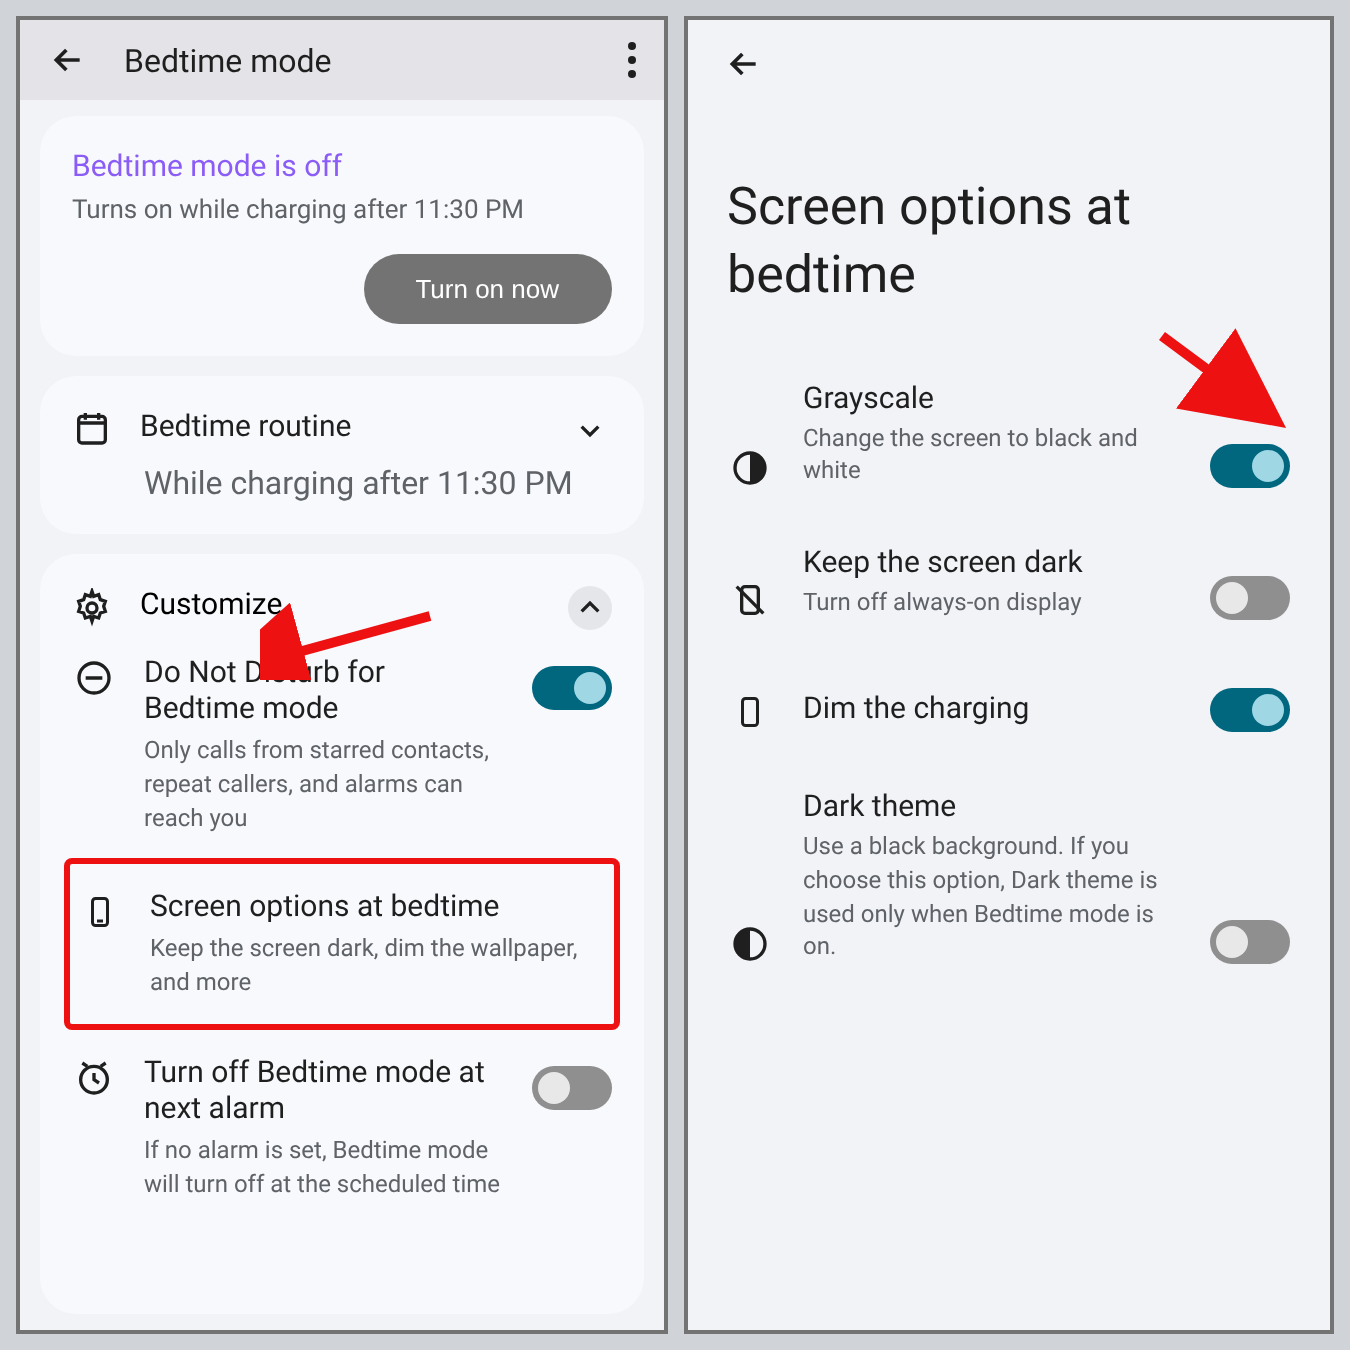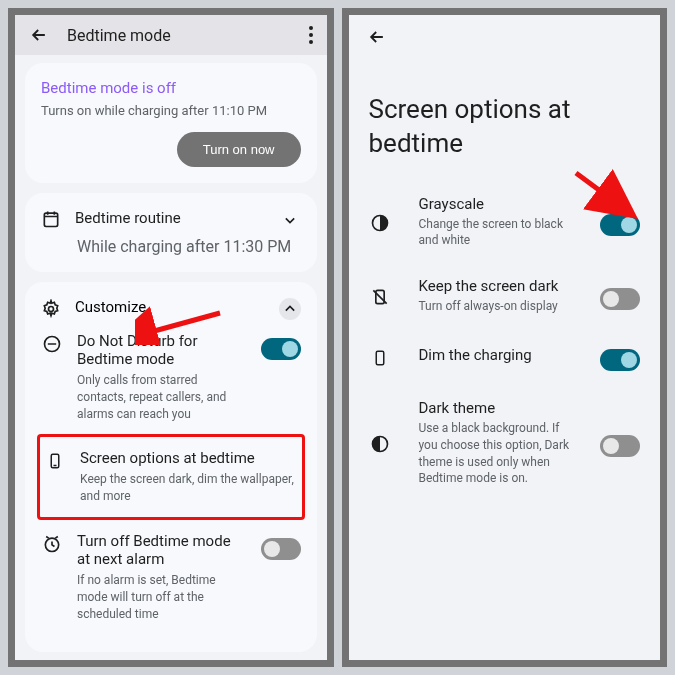--- a/index.html
+++ b/index.html
@@ -1,16 +1,16 @@
 <!DOCTYPE html>
 <html><head>
 <meta charset="utf-8">
 <style>
 body{margin:0;padding:0;background:#d0d4d9;font-family:Roboto,Arial,sans-serif;display:flex;gap:8px;padding:8px;box-sizing:border-box;width:675px;height:675px;overflow:hidden}
-.screen{background:#f1f3f7;border:7px solid #737373;flex:1;display:flex;flex-direction:column;overflow:hidden;position:relative}
+.screen{background:#f1f3f7;border:2px solid #737373;flex:1;display:flex;flex-direction:column;overflow:hidden;position:relative}
 .topbar{background:#e4e4e8;display:flex;align-items:center;padding:10px 14px;gap:18px}
 .topbar .title{font-size:16px;color:#1f1f1f;flex:1}
 .icon{display:inline-flex;align-items:center;justify-content:center;color:#1f1f1f}
 .menu-dots{display:flex;flex-direction:column;gap:3px}
 .menu-dots span{width:4px;height:4px;border-radius:50%;background:#1f1f1f}
 .content{padding:8px 10px;display:flex;flex-direction:column;gap:10px;overflow:hidden;flex:1;position:relative}
 .card{background:#f7f9fc;border-radius:18px;padding:16px 16px;position:relative}
 .status-t{font-size:15px;color:#8b5cf6;margin-bottom:6px}
 .status-s{font-size:13px;color:#5f6368;margin-bottom:14px}
 .pill-btn{background:#737373;color:#fff;border:none;border-radius:20px;padding:10px 26px;font-size:13px;font-weight:500;float:right}
@@ -27,21 +27,21 @@
 .item .t{font-size:15px;color:#1f1f1f;margin-bottom:4px}
 .item .s{font-size:12px;color:#5f6368;line-height:1.4}
 .toggle{width:40px;height:22px;border-radius:11px;position:relative;flex-shrink:0;margin-top:6px}
 .toggle.on{background:#00677f}
 .toggle.off{background:#8f8f8f}
 .toggle::after{content:"";position:absolute;width:16px;height:16px;border-radius:50%;top:3px}
 .toggle.on::after{background:#9fd7e5;right:3px}
 .toggle.off::after{background:#e8e8e8;left:3px}
 .highlight{border:3px solid #e11;border-radius:4px;padding:8px 4px;margin:0 -4px}
 .bigtitle{font-size:26px;color:#1f1f1f;padding:30px 20px 20px;line-height:1.3}
-.opt{display:flex;gap:28px;padding:14px 20px;align-items:center}
+.opt{display:flex;gap:16px;padding:14px 20px;align-items:flex-end}
 .opt .ico{width:22px;padding-top:2px;display:flex;justify-content:center}
 .opt .texts{flex:1}
 .opt .t{font-size:15px;color:#1f1f1f;margin-bottom:3px}
 .opt .s{font-size:12px;color:#5f6368;line-height:1.4}
 .arrow{position:absolute;pointer-events:none;z-index:10}
 </style>
 </head>
 <body>
 
 <div class="screen">
@@ -56,21 +56,21 @@
         <span class="menu-dots">
           <span></span>
           <span></span>
           <span></span>
         </span>
       </span>
  </div>
  <div class="content">
   <div class="card clearfix">
    <div class="status-t">Bedtime mode is off</div>
-   <div class="status-s">Turns on while charging after 11:10 PM</div>
+   <div class="status-s">Turns on while charging after 11:30 PM</div>
    <button class="pill-btn">Turn on now</button>
   </div>
   <div class="card">
    <div class="row">
     <span class="icon">
             <svg width="20" height="20" viewBox="0 0 24 24" fill="none" stroke="#1f1f1f" stroke-width="2">
               <rect x="4" y="5" width="16" height="16" rx="2"></rect>
               <path d="M4 9h16M8 3v4M16 3v4"></path>
             </svg>
           </span>

